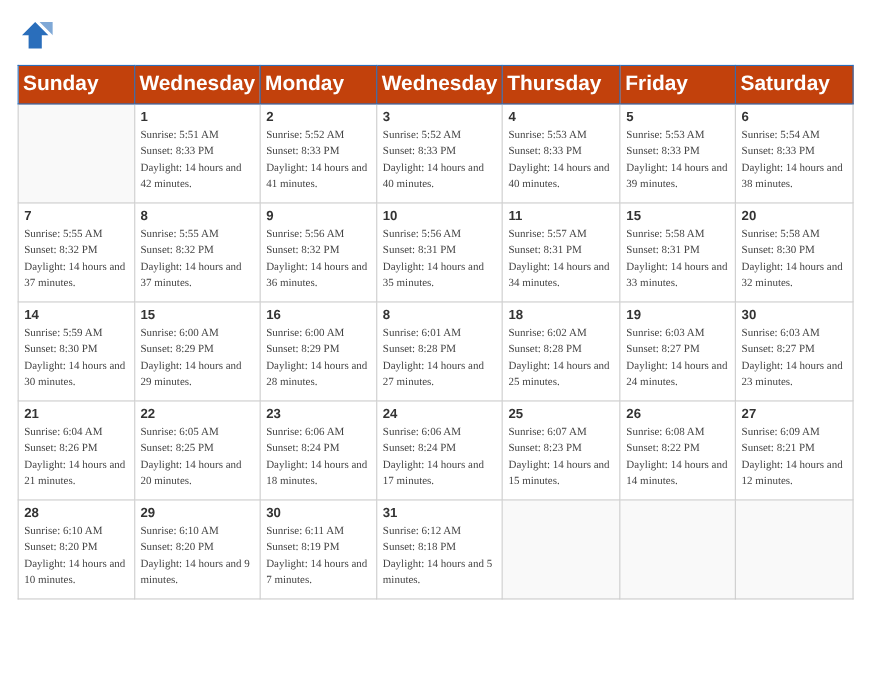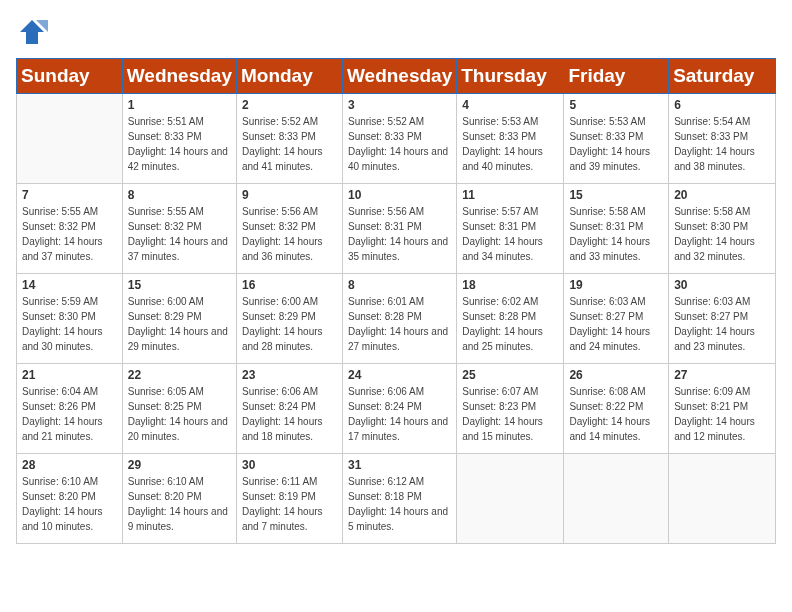--- a/index.html
+++ b/index.html
@@ -77,20 +77,21 @@
     .day-num {
       font-size: 12px;
       font-weight: bold;
       margin-bottom: 2px;
       display: block;
     }
     .day-info {
       font-size: 10px;
       color: #444;
       line-height: 1.5;
+      font-family: Liberation Serif, serif;
     }
     tr.week-row td {
       height: 90px;
     }
   </style>
 </head>
 <body>
 
 <div class="header-top">
   <div class="logo">

